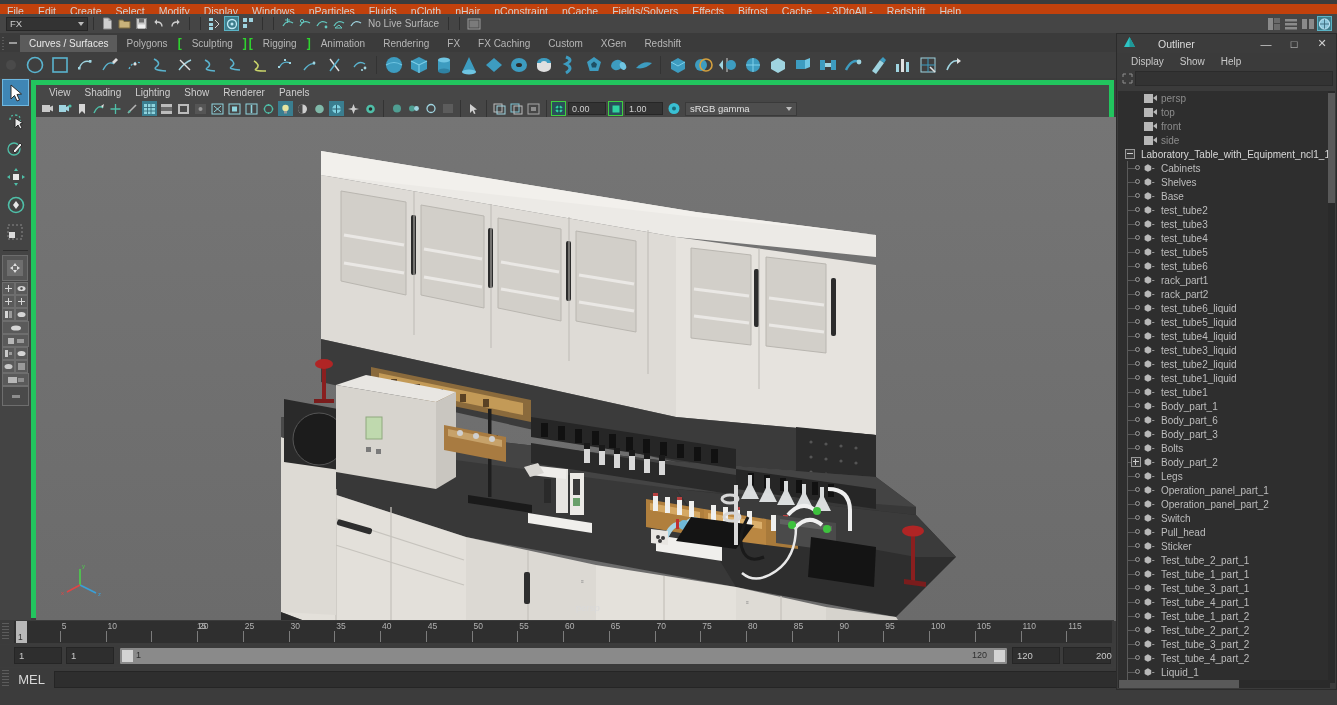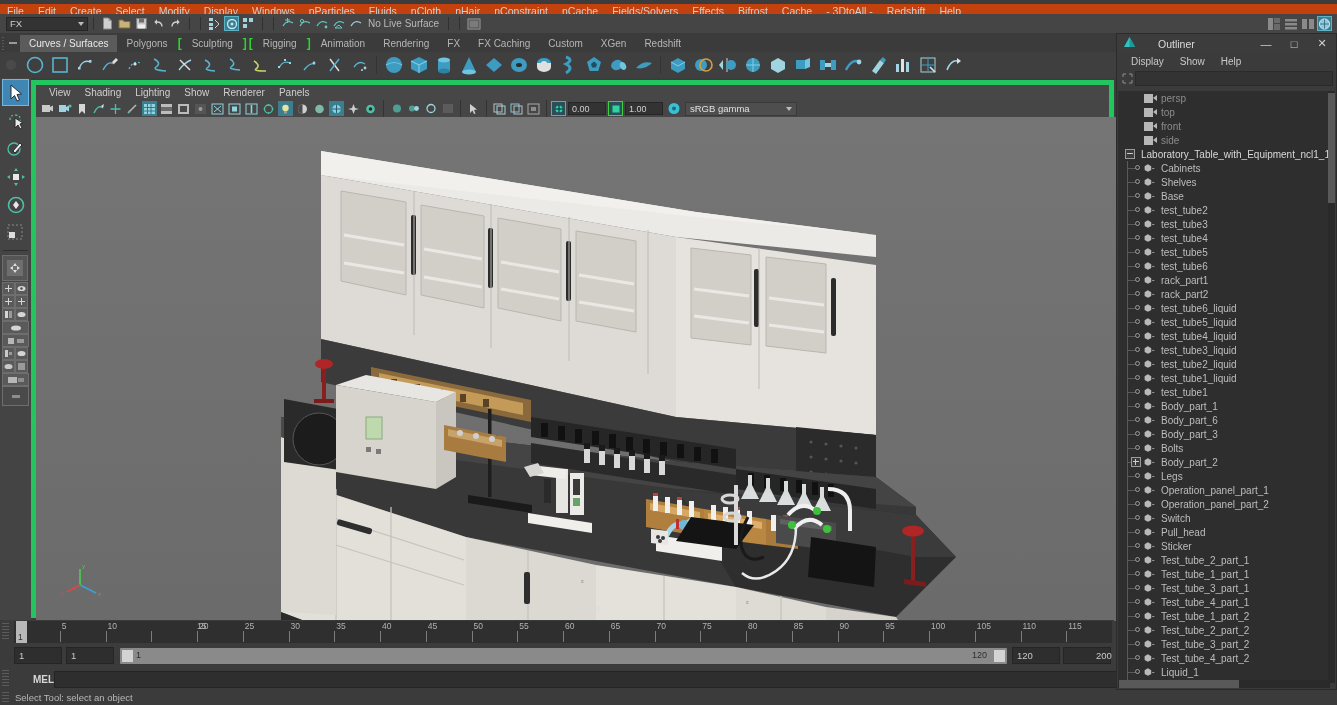--- a/index.html
+++ b/index.html
@@ -103,21 +103,21 @@
   .rfield{ position:absolute; top:2px; height:17px; background:#2e2e2e; border:1px solid #252525;
     color:#c9c9c9; font-size:9.5px; display:flex; align-items:center; padding-left:4px;}
   .rangebar{ position:absolute; left:120px; top:3px; width:887px; height:16px; background:#8a8a8a; border-radius:1px;}
   .rhandle{ position:absolute; top:2px; width:11px; height:12px; background:#d3d3d3;}
   .rlabel{ position:absolute; top:2px; font-size:9px; color:#2f2f2f;}
 
   
   .cmdline{ position:absolute; left:0; top:668px; width:1337px; height:22px; background:#3b3b3b; display:flex; align-items:center;}
   .cmdgrip{ width:7px;height:18px;margin-left:2px;
     background-image:repeating-linear-gradient(to bottom,#5c5c5c 0 1px,transparent 1px 3px);}
-  .mellab{ width:45px; text-align:right; font-size:10px; color:#d7d7d7;font-weight:bold;}
+  .mellab{ width:45px; text-align:center; font-size:13px; color:#d7d7d7;}
   .cmdinput{ flex:1; height:17px; background:#2e2e2e; border:1px solid #252525;}
   .cmdout{ width:210px; height:17px; background:#3b3b3b; border:1px solid #333; margin-left:2px;}
   .helpline{ position:absolute; left:0; top:690px; width:1337px; height:15px; background:#3b3b3b;
      display:flex; align-items:center; font-size:9.5px; color:#b9b9b9;}
   .helpline .hgrip{ width:7px;height:12px;margin:0 6px 0 2px;
     background-image:repeating-linear-gradient(to bottom,#5c5c5c 0 1px,transparent 1px 3px);}
 
   
   .outliner{ position:absolute; left:1116px; top:33px; width:221px; height:657px;
      background:#3b3b3b; border:1px solid #2b2b2b;}
@@ -1284,24 +1284,20 @@
     <div class="rfield" style="left:1063px;width:48px;padding-left:32px;">200</div>
   </div>
 
   <div class="cmdline">
     <div class="cmdgrip"></div>
     <div class="mellab">MEL</div>
     <div class="cmdinput"></div>
     <div class="cmdout"></div>
   </div>
 
-  <div class="helpline">
-    <div class="hgrip"></div>
-    <span>Select Tool: select an object</span>
-  </div>
 
   <div class="outliner">
     <div class="olbar">
       <span>
         <svg width="13" height="13" viewBox="0 0 13 13">
             <path d="M6.5 1 12 11H1z" fill="#2ec4c4"></path>
             <path d="M6.5 1 12 11H6.5z" fill="#1e9898"></path>
           </svg>
       </span>
       <span class="oltitle">Outliner</span>

